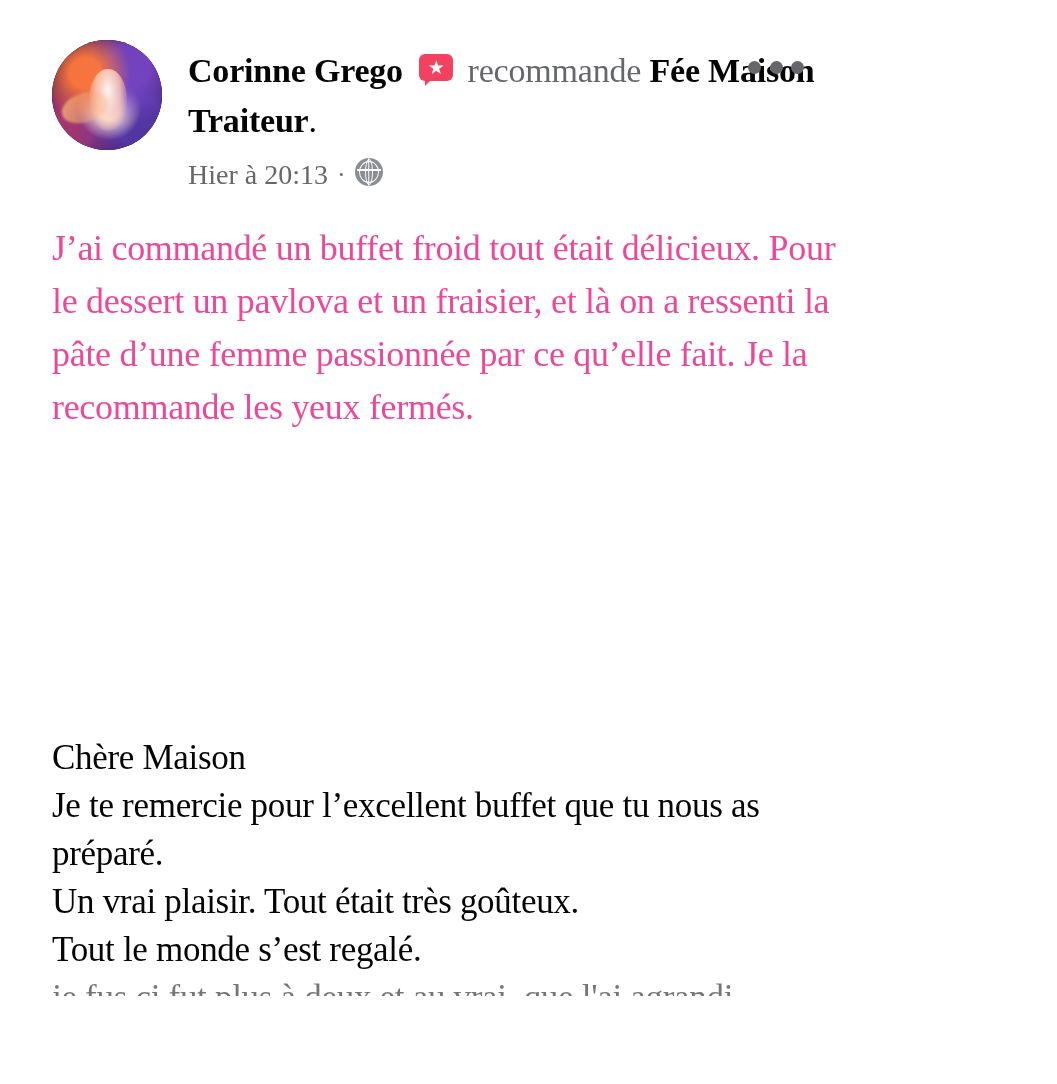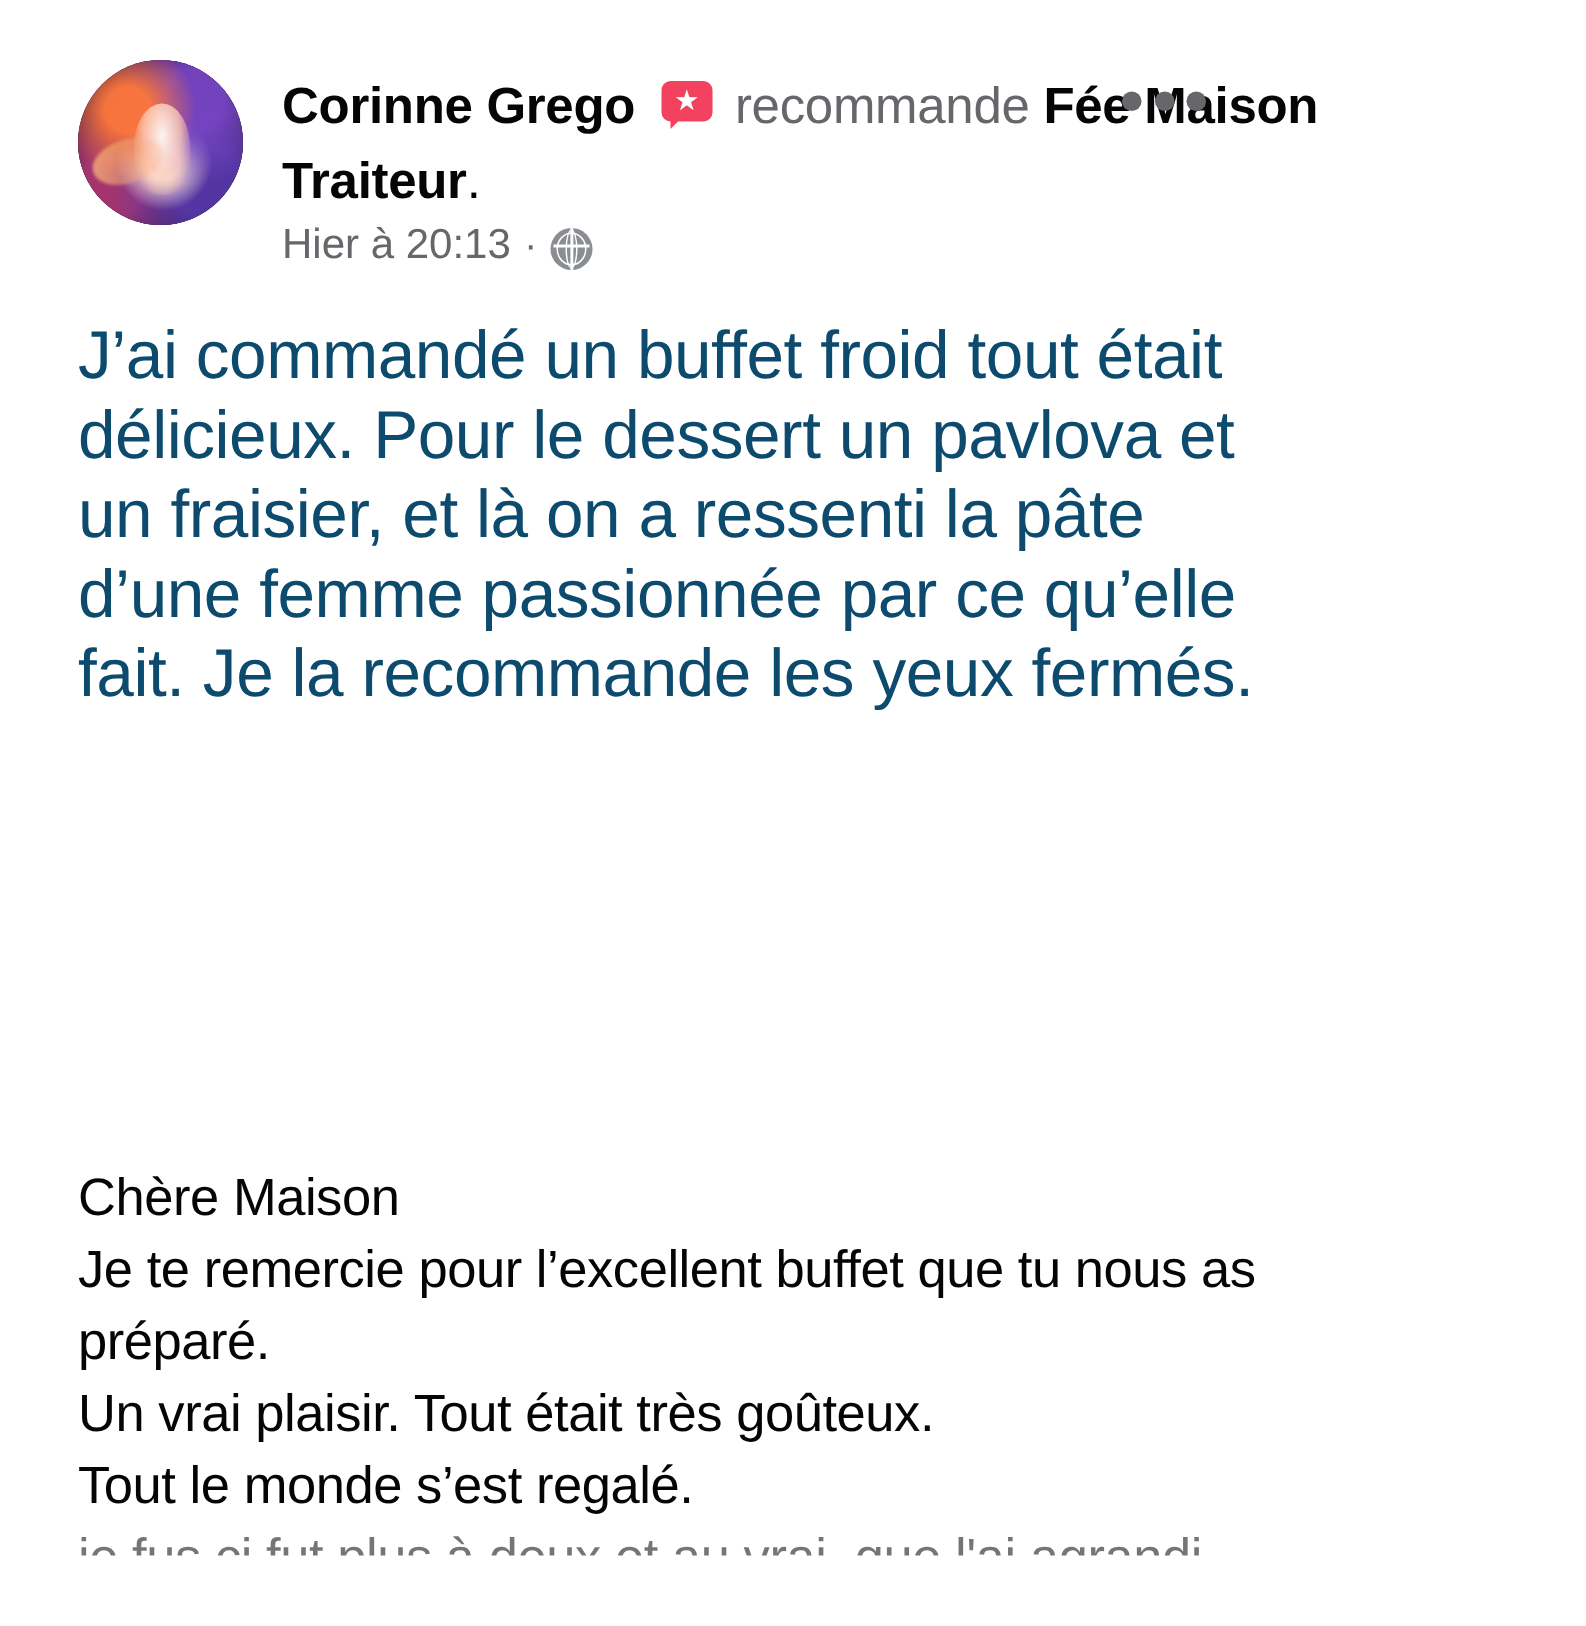--- a/index.html
+++ b/index.html
@@ -15,20 +15,21 @@
     color: #1c1e21;
     position: relative;
   }
 
   .post {
     position: relative;
     width: 914px;
     height: 1084px;
     background: #fff;
     box-sizing: border-box;
+    font-family: Liberation Serif, serif;
   }
 
   
   .post-header {
     display: flex;
     align-items: flex-start;
     padding: 40px 34px 0 52px;
     position: relative;
   }
 
@@ -130,25 +131,25 @@
     top: 1px;
     width: 34px;
     height: 25px;
     text-align: center;
     line-height: 25px;
     color: #fff;
     font-size: 19px;
   }
 
   .meta {
-    margin-top: 0;
+    margin-top: 12px;
     font-size: 28px;
     color: #65676b;
     display: flex;
-    align-items: flex-end;
+    align-items: flex-start;
     line-height: 34px;
   }
   .meta .dot {
     margin: 0 9px;
     font-size: 26px;
   }
   .globe {
     width: 28px;
     height: 28px;
     border-radius: 50%;
@@ -215,23 +216,23 @@
     border-radius: 50%;
     background: #65676b;
     display: block;
   }
 
   
   .post-body {
     padding: 30px 50px 0 52px;
   }
   .para {
-    font-size: 45px;
+    font-size: 36px;
     line-height: 53px;
-    color: #0c4a6e;
+    color: #ec4899;
     letter-spacing: -0.3px;
     max-width: 900px;
   }
 
   .spacer {
     height: 300px;
   }
 
   .quote-block {
     font-size: 35px;

